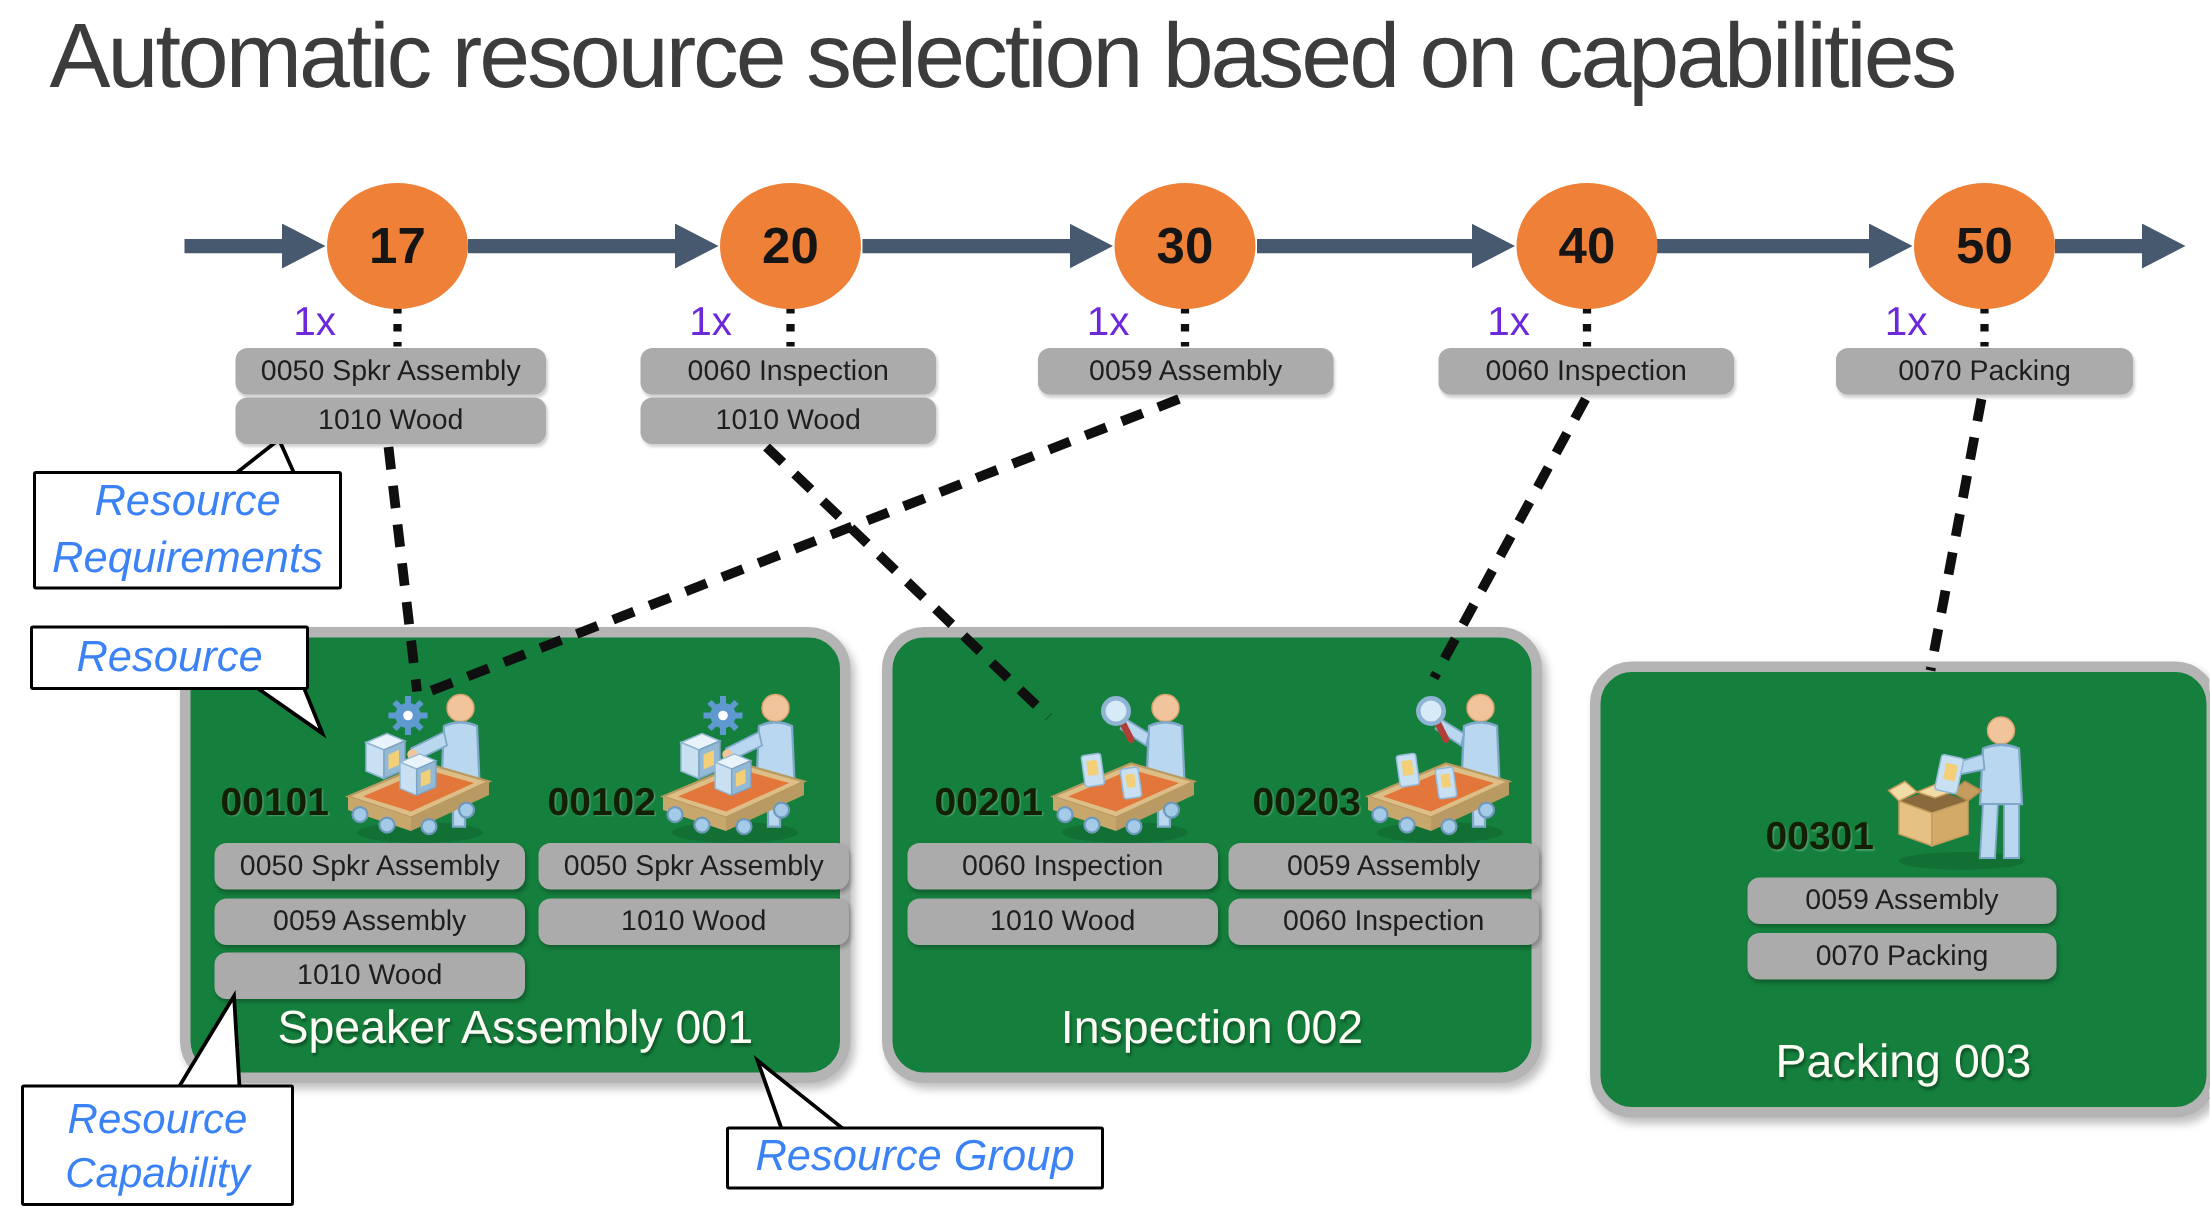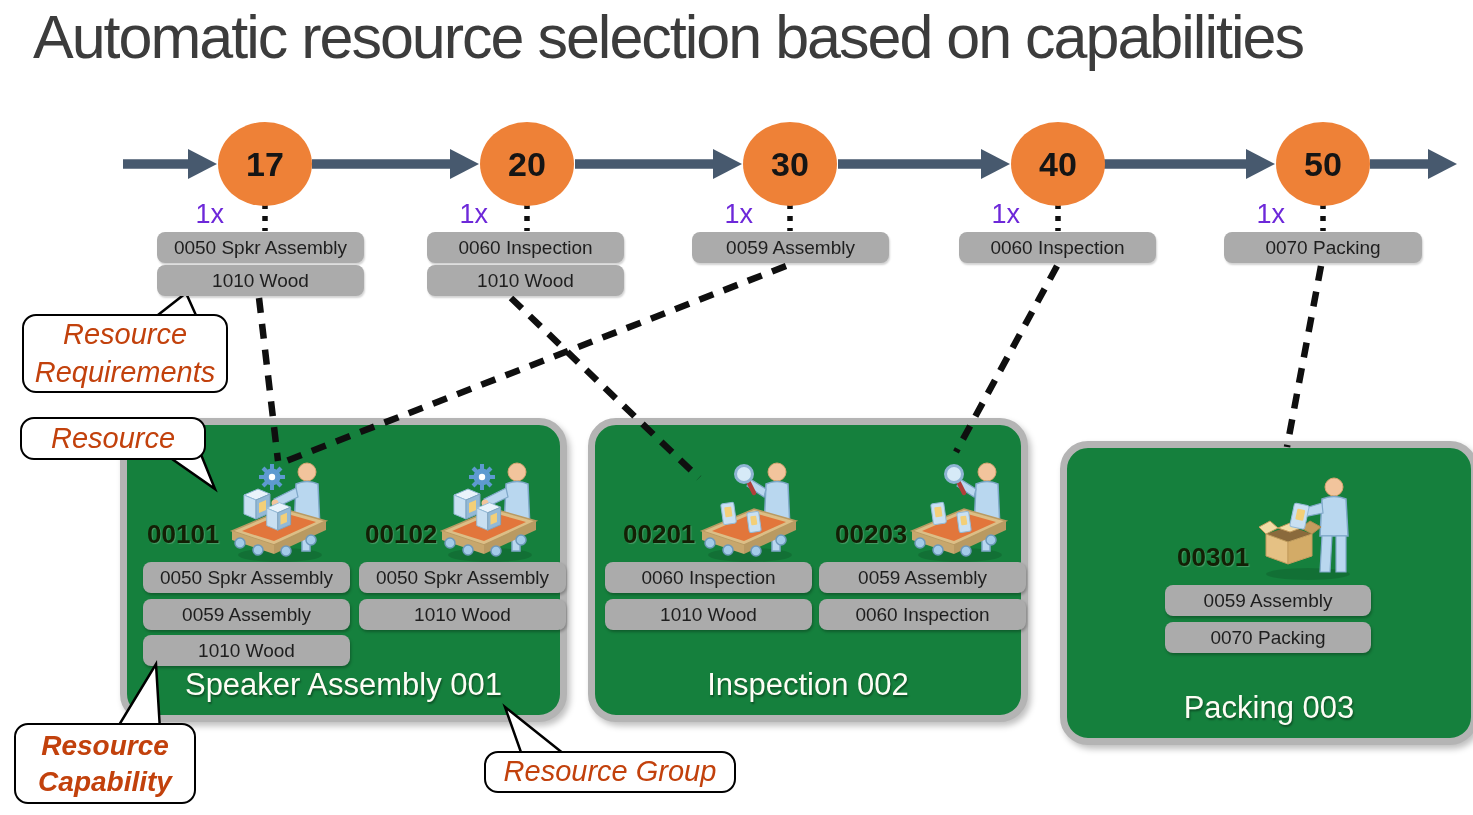--- a/index.html
+++ b/index.html
@@ -22,23 +22,23 @@
   
   .group{position:absolute;top:418px;height:304px;background:#15803d;
          border:7px solid #b4b4b4;border-radius:28px;box-sizing:border-box;z-index:1;
          box-shadow:3px 4px 6px rgba(0,0,0,0.25);}
   .resid{position:absolute;font-size:26px;font-weight:bold;color:#132005;
          text-shadow:1px 1px 1px rgba(255,255,255,0.22);white-space:nowrap;}
   .gtitle{position:absolute;left:0;right:0;bottom:12px;text-align:center;font-size:31px;
           color:#fdfdf5;text-shadow:1px 2px 2px rgba(0,0,0,0.38);}
   .workericon{position:absolute;width:102px;height:104px;}
   
-  .callout{position:absolute;background:#fff;border:2.5px solid #000;border-radius:14px;
+  .callout{position:absolute;background:#fff;border:2.5px solid #000;border-radius:2px;
            display:flex;align-items:center;justify-content:center;text-align:center;
-           font-style:italic;font-size:29px;color:#c2410c;line-height:1.28;z-index:4;
+           font-style:italic;font-size:29px;color:#3b82f6;line-height:1.28;z-index:4;
            box-sizing:border-box;padding:2px 8px;}
   .overlay{position:absolute;left:0;top:0;width:1473px;height:815px;z-index:2;}
   .defs{position:absolute;width:0;height:0;overflow:hidden;}
 </style>
 </head>
 <body>
 
 <svg class="defs" aria-hidden="true">
   <defs>
     <symbol id="sym-assembly" viewBox="0 0 100 104">
@@ -236,16 +236,16 @@
   <div class="reqbox" style="left:157px;top:232px;width:207px;">0050 Spkr Assembly</div>
   <div class="reqbox" style="left:157px;top:265px;width:207px;">1010 Wood</div>
   <div class="reqbox" style="left:427px;top:232px;width:197px;">0060 Inspection</div>
   <div class="reqbox" style="left:427px;top:265px;width:197px;">1010 Wood</div>
   <div class="reqbox" style="left:692px;top:232px;width:197px;">0059 Assembly</div>
   <div class="reqbox" style="left:959px;top:232px;width:197px;">0060 Inspection</div>
   <div class="reqbox" style="left:1224px;top:232px;width:198px;">0070 Packing</div>
 
   <div class="callout" style="left:22px;top:314px;width:206px;height:79px;">Resource Requirements</div>
   <div class="callout" style="left:20px;top:417px;width:186px;height:43px;">Resource</div>
-  <div class="callout" style="left:14px;top:723px;width:182px;height:81px;font-size:28px;font-weight:bold;">Resource Capability</div>
+  <div class="callout" style="left:14px;top:723px;width:182px;height:81px;font-size:28px;">Resource Capability</div>
   <div class="callout" style="left:484px;top:751px;width:252px;height:42px;">Resource Group</div>
 
 </div>
 
 </body></html>

